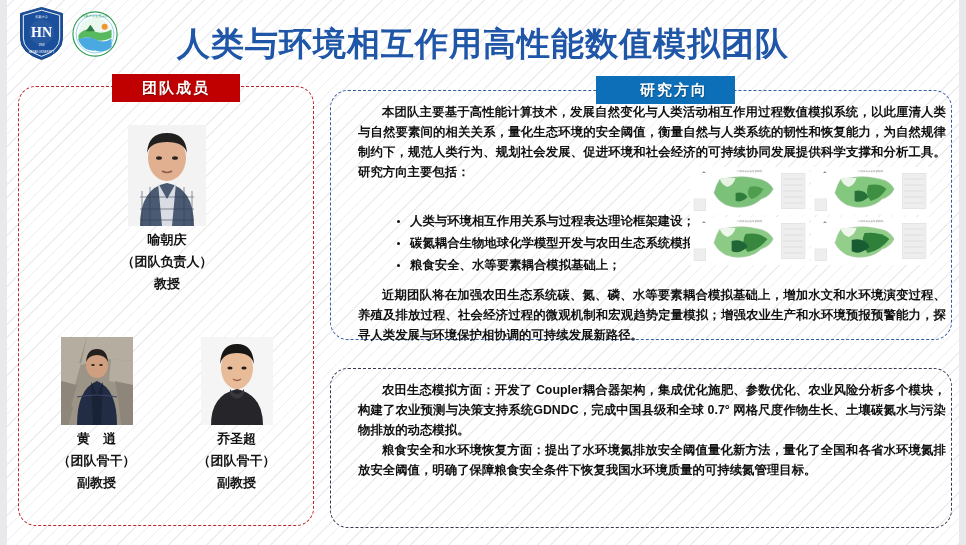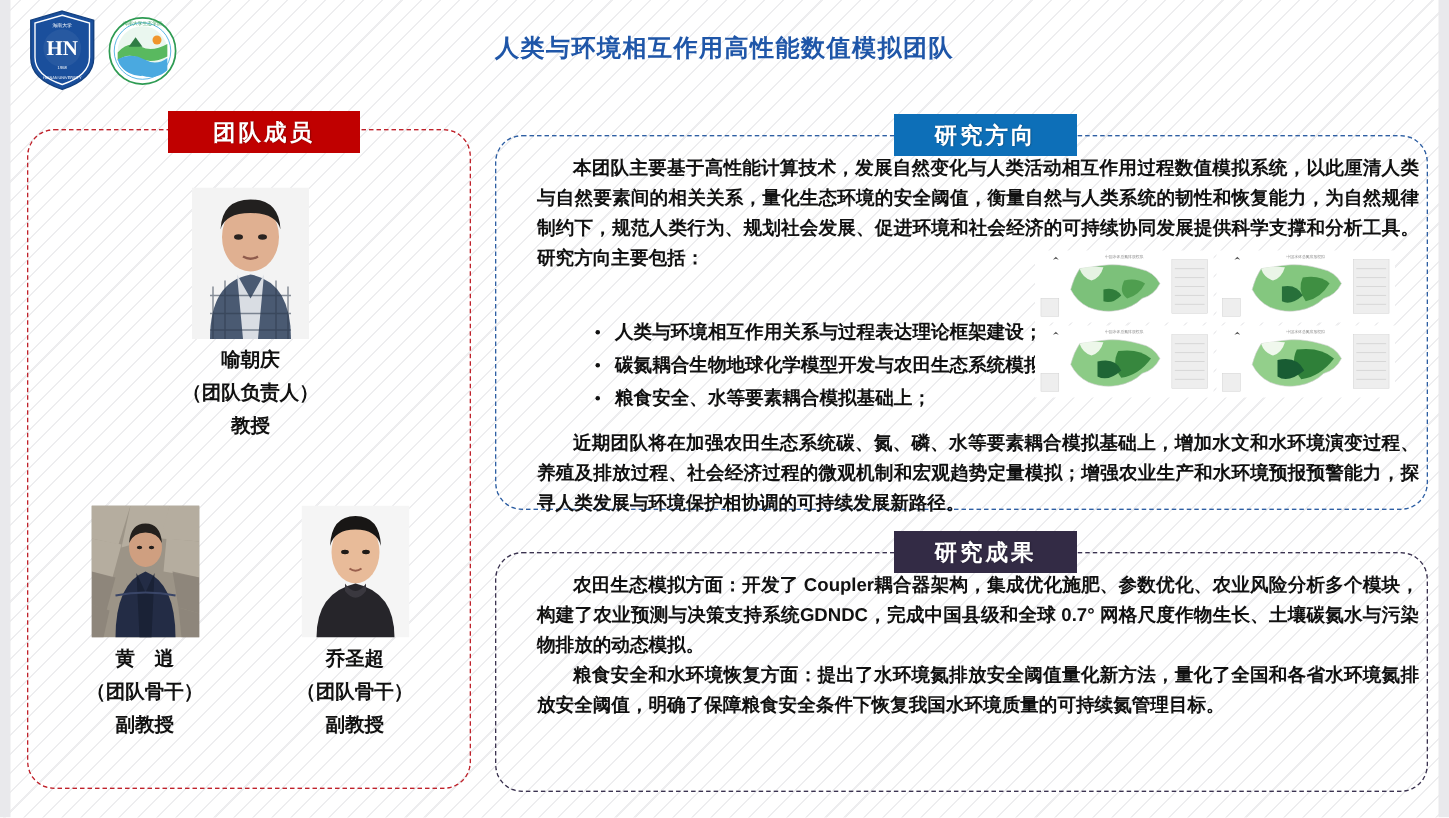--- a/index.html
+++ b/index.html
@@ -25,39 +25,39 @@
   .page-edge.l{left:0;}
   .page-edge.r{right:0;}
 
   
   .logos{position:absolute;left:18px;top:6px;display:flex;gap:7px;align-items:center;}
   .logo-shield{width:47px;height:55px;}
   .logo-circle{width:46px;height:46px;}
 
   .main-title{
     position:absolute;left:0;top:22px;width:966px;text-align:center;
-    font-size:16px;font-weight:bold;color:#1F56A8;letter-spacing:1px;
+    font-size:33px;font-weight:bold;color:#1F56A8;letter-spacing:1px;
     text-shadow:0.6px 0.6px 0 rgba(255,255,255,0.9);
     white-space:nowrap;
   }
 
   
   .panel{position:absolute;border-radius:18px;box-sizing:border-box;}
   .panel.red{border:1.4px dashed #C0222B;}
   .panel.blue{border:1.4px dashed #2E5FA3;}
   .panel.purple{border:1.4px dashed #3B3350;}
 
   .banner{
     position:absolute;color:#fff;font-weight:bold;font-size:15px;
     display:flex;align-items:center;justify-content:center;
     letter-spacing:2px;z-index:5;
     text-shadow:0.5px 0.5px 1px rgba(0,0,0,0.35);
   }
   .banner.red{background:#C00000;}
-  .banner.blue{background:#0D6FB8;}
+  .banner.blue{background:#0D6FB8;padding-left:17px;}
   .banner.purple{background:#332B45;}
 
   
   #members-panel{left:18px;top:86px;width:296px;height:440px;}
   #members-banner{left:112px;top:74px;width:128px;height:28px;}
 
   .member{position:absolute;text-align:center;}
   .member .photo{margin:0 auto;border:0;display:block;}
   .member .name{
     font-size:13px;font-weight:bold;color:#111;line-height:17px;
@@ -313,18 +313,17 @@
             <line x1="94" y1="36" x2="114" y2="36"></line>
           </g>
         </svg>
       </div>
     </div>
   </div>
 
   <div class="body-text" id="dir-p2">近期团队将在加强农田生态系统碳、氮、磷、水等要素耦合模拟基础上，增加水文和水环境演变过程、养殖及排放过程、社会经济过程的微观机制和宏观趋势定量模拟；增强农业生产和水环境预报预警能力，探寻人类发展与环境保护相协调的可持续发展新路径。</div>
 
   <div class="panel purple" id="res-panel"></div>
-  <div class="banner purple" id="res-banner">研究成果</div>
 
   <div class="body-text" id="res-p1">农田生态模拟方面：开发了 Coupler耦合器架构，集成优化施肥、参数优化、农业风险分析多个模块，构建了农业预测与决策支持系统GDNDC，完成中国县级和全球 0.7° 网格尺度作物生长、土壤碳氮水与污染物排放的动态模拟。</div>
   <div class="body-text" id="res-p2">粮食安全和水环境恢复方面：提出了水环境氮排放安全阈值量化新方法，量化了全国和各省水环境氮排放安全阈值，明确了保障粮食安全条件下恢复我国水环境质量的可持续氮管理目标。</div>
 
 </div>
 
 </body></html>

